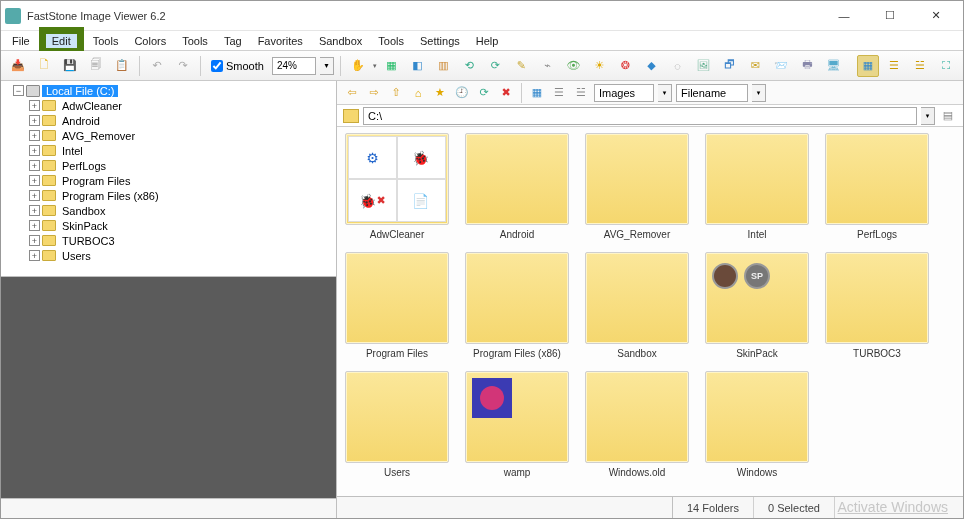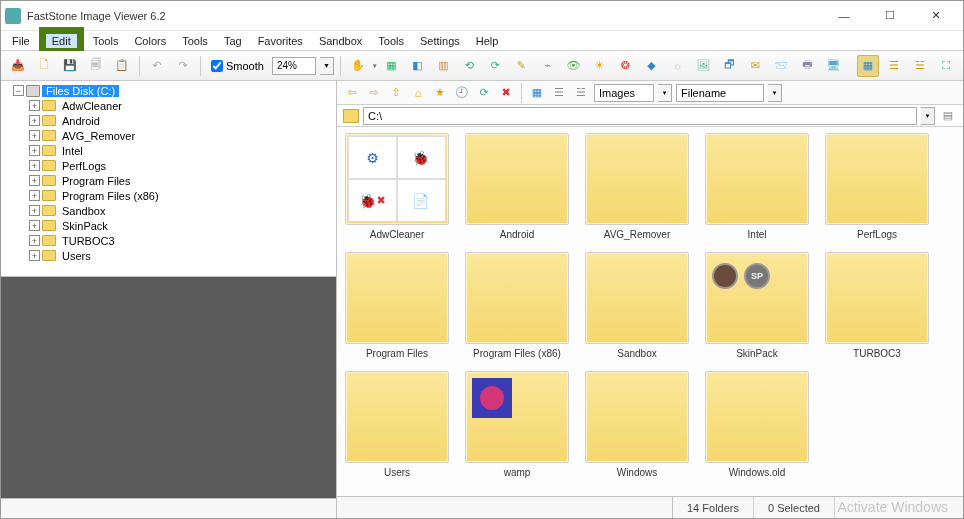--- a/index.html
+++ b/index.html
@@ -48,21 +48,21 @@
   .addr-folder { width:16px; height:14px; background:#f5d76e; border:1px solid #c9aa3a; }
   .addr-input { flex:1; height:18px; border:1px solid #aaa; background:#fff; padding:0 4px; display:flex; align-items:center; }
   .addr-dd { width:14px; height:18px; border:1px solid #aaa; border-left:none; display:flex; align-items:center; justify-content:center; font-size:7px; background:#f0f0f0; }
   .thumb-area { flex:1; overflow:auto; padding:6px 8px; background:#fdfdfd; }
   .thumb-grid { display:flex; flex-wrap:wrap; gap:12px 16px; }
   .thumb { width:104px; display:flex; flex-direction:column; align-items:center; gap:4px; }
   .thumb-img { width:104px; height:92px; border:1px solid #cfcfcf; border-radius:2px; background:linear-gradient(#fbe79a,#f5d76e); box-shadow:inset 0 0 0 1px #fff5c8; position:relative; }
   .thumb-name { font-size:10px; color:#333; text-align:center; }
   .status-bar { height:22px; border-top:1px solid #bfbfbf; display:flex; align-items:center; background:#f7f7f7; }
   .status-cell { padding:0 14px; border-right:1px solid #d0d0d0; height:100%; display:flex; align-items:center; font-size:11px; color:#444; }
-  .watermark { position:absolute; right:16px; bottom:4px; color:#c7c7c7; font-size:14px; pointer-events:none; }
+  .watermark { position:absolute; right:16px; bottom:4px; color:#c7c7c7; font-size:14px; pointer-events:none;text-decoration:underline; }
   
   .adw-deco { position:absolute; inset:2px; background:#fff; display:grid; grid-template-columns:1fr 1fr; grid-template-rows:1fr 1fr; }
   .adw-deco div { border:1px solid #ddd; display:flex; align-items:center; justify-content:center; font-size:14px; }
   .skin-deco { position:absolute; top:10px; left:6px; display:flex; gap:6px; }
   .skin-deco .circ { width:26px; height:26px; border-radius:50%; background:#777; border:2px solid #999; display:flex; align-items:center; justify-content:center; color:#eee; font-size:9px; font-weight:bold; }
   .wamp-deco { position:absolute; top:6px; left:6px; width:40px; height:40px; background:#3b3bb3; display:flex; align-items:center; justify-content:center; }
   .wamp-deco span { width:24px; height:24px; border-radius:50%; background:#d23578; }
 </style>
 </head>
 <body>
@@ -135,21 +135,21 @@
   </div>
 </div>
 
 <div class="main">
 
   <div class="left-pane">
     <div class="tree-wrap" id="tree">
         <div class="tree-row" style="padding-left: 8px;">
           <span class="tree-toggle">−</span>
           <span class="drive-icon"></span>
-          <span class="tree-label sel">Files Disk (C:)</span>
+          <span class="tree-label sel">Local File (C:)</span>
         </div>
         <div class="tree-row" style="padding-left: 24px;">
           <span class="tree-toggle">+</span>
           <span class="folder-icon"></span>
           <span class="tree-label">AdwCleaner</span>
         </div>
         <div class="tree-row" style="padding-left: 24px;">
           <span class="tree-toggle">+</span>
           <span class="folder-icon"></span>
           <span class="tree-label">Android</span>
@@ -217,21 +217,21 @@
       <span class="nt-btn" style="color:#e0a800">★</span>
       <span class="nt-btn" style="color:#5ac">🕘</span>
       <span class="nt-btn" style="color:#3a8">⟳</span>
       <span class="nt-btn" style="color:#d33">✖</span>
       <span class="tb-sep"></span>
       <span class="nt-btn" style="color:#38c">▦</span>
       <span class="nt-btn" style="color:#888">☰</span>
       <span class="nt-btn" style="color:#888">☱</span>
       <span class="nt-sel">Images</span>
       <span class="nt-drop">▾</span>
-      <span class="nt-sel" style="width:88px">Filename</span>
+      <span class="nt-sel" style="width:72px">Filename</span>
       <span class="nt-drop">▾</span>
     </div>
     <div class="addr-row">
       <span class="addr-folder"></span>
       <span class="addr-input">
           <span>C:\</span>
         </span>
       <span class="addr-dd">▾</span>
       <span class="nt-btn" style="color:#888">▤</span>
     </div>
@@ -296,25 +296,25 @@
           <div class="thumb">
             <div class="thumb-img">
               <div class="wamp-deco">
                 <span></span>
               </div>
             </div>
             <div class="thumb-name">wamp</div>
           </div>
           <div class="thumb">
             <div class="thumb-img"></div>
+            <div class="thumb-name">Windows.old</div>
+          </div>
+          <div class="thumb">
+            <div class="thumb-img"></div>
             <div class="thumb-name">Windows</div>
-          </div>
-          <div class="thumb">
-            <div class="thumb-img"></div>
-            <div class="thumb-name">Windows.old</div>
           </div>
         </div>
     </div>
     <div class="status-bar">
       <div class="status-cell" style="width:336px;border-right:1px solid #bfbfbf"></div>
       <div class="status-cell">14 Folders</div>
       <div class="status-cell">0 Selected</div>
     </div>
     <span class="watermark">Activate Windows</span>
   </div>

